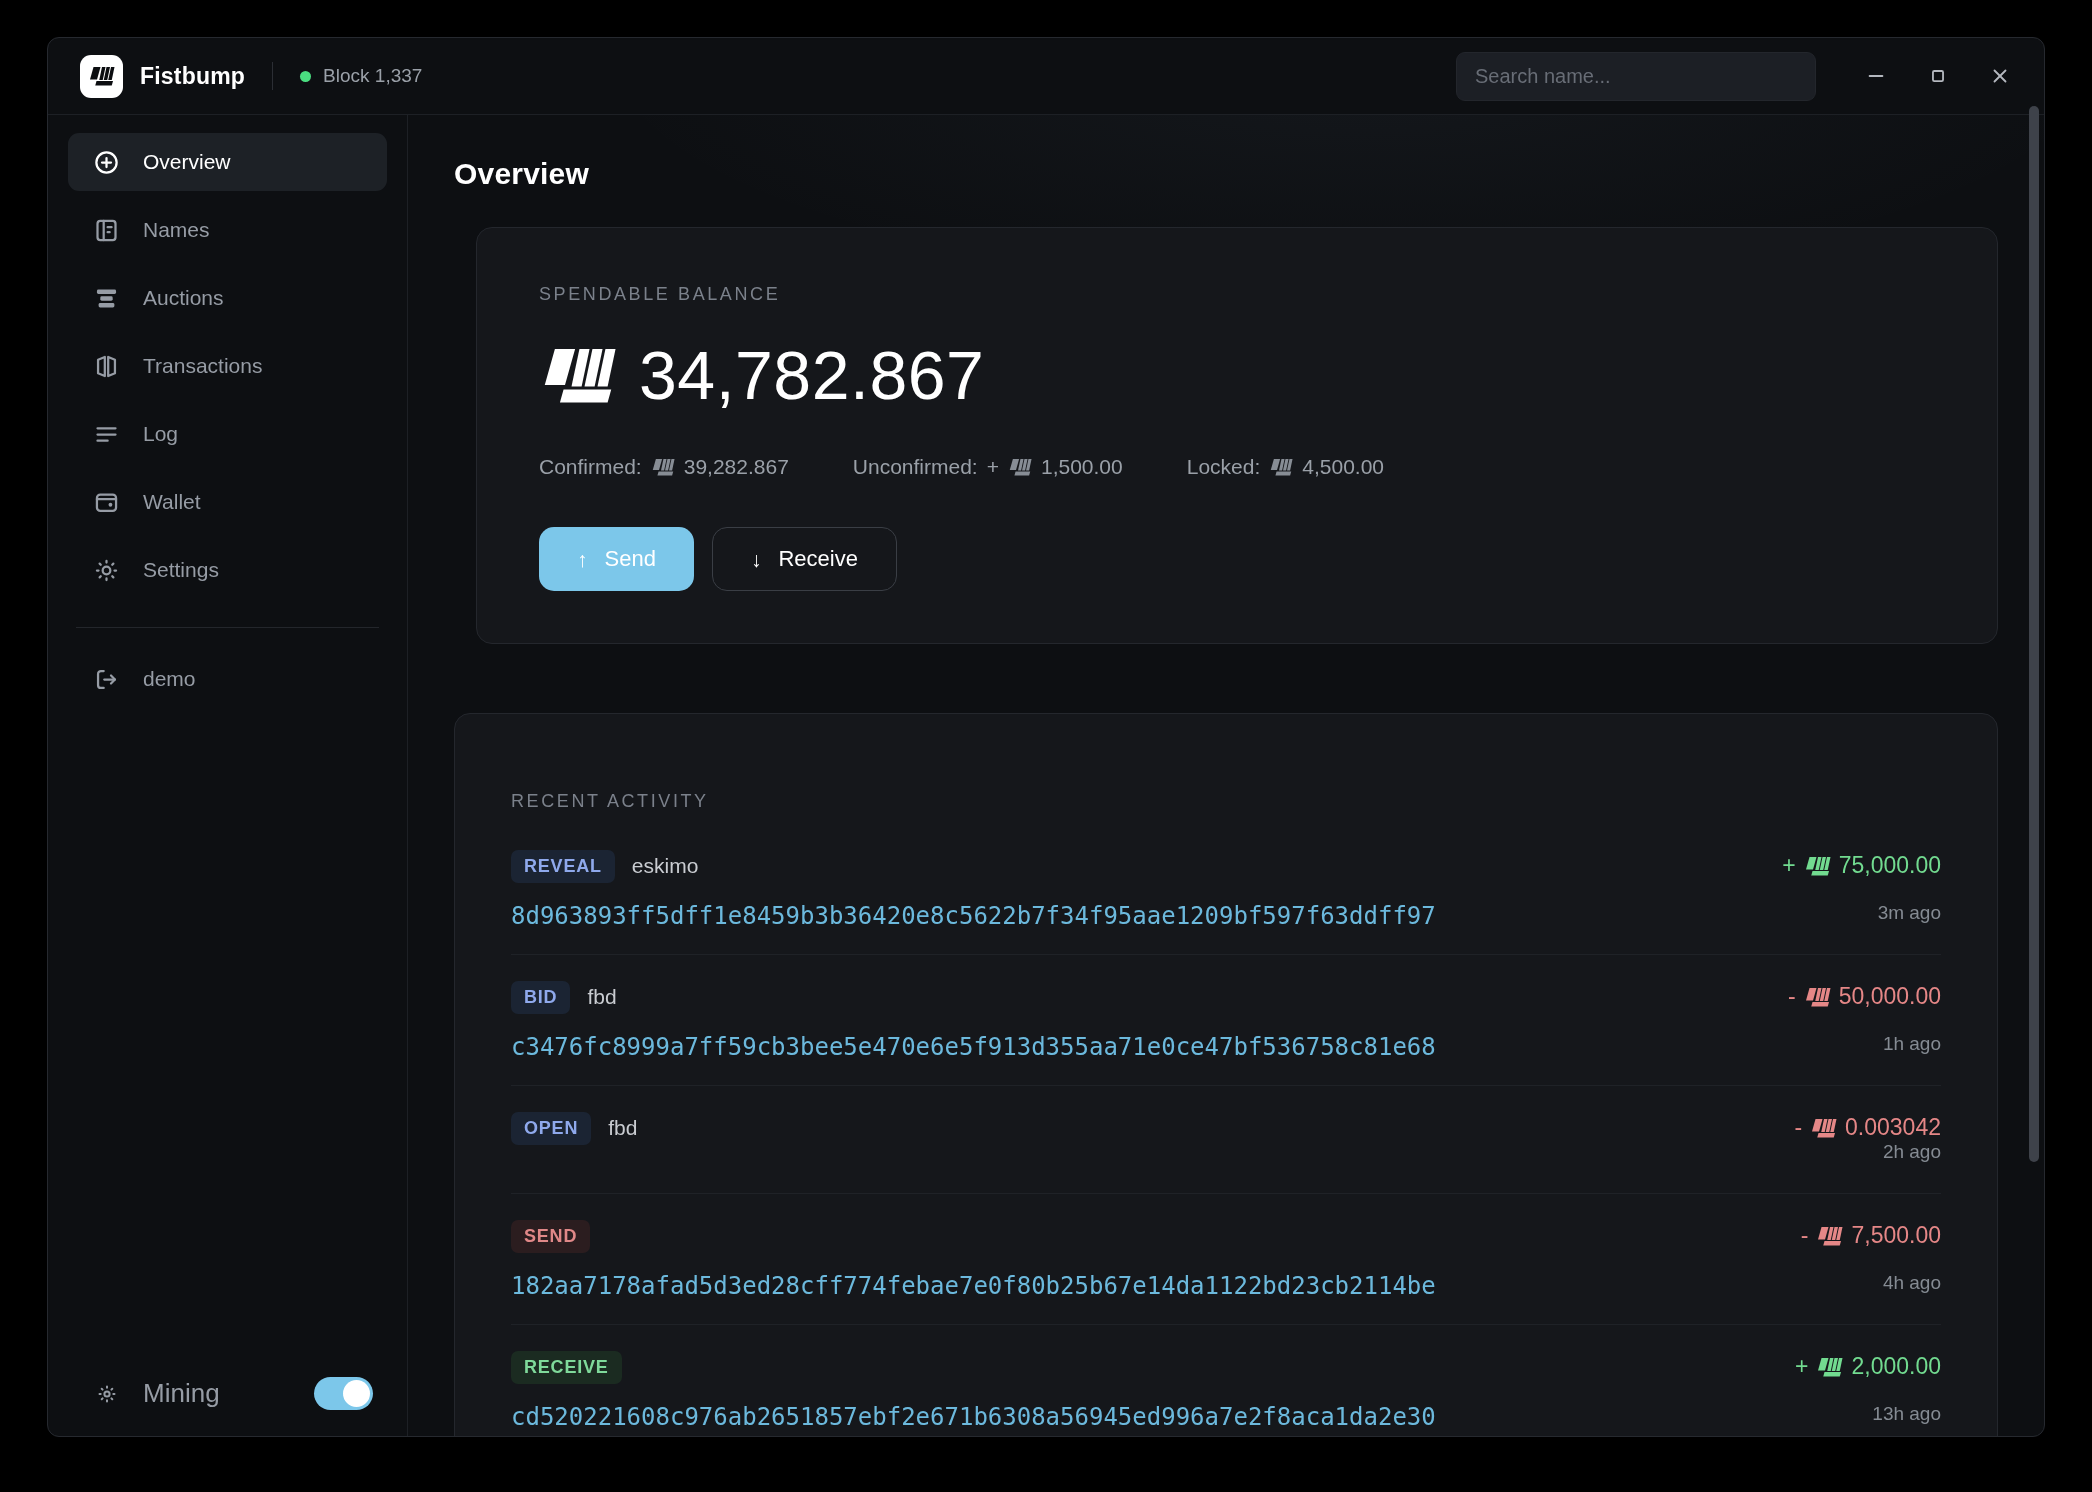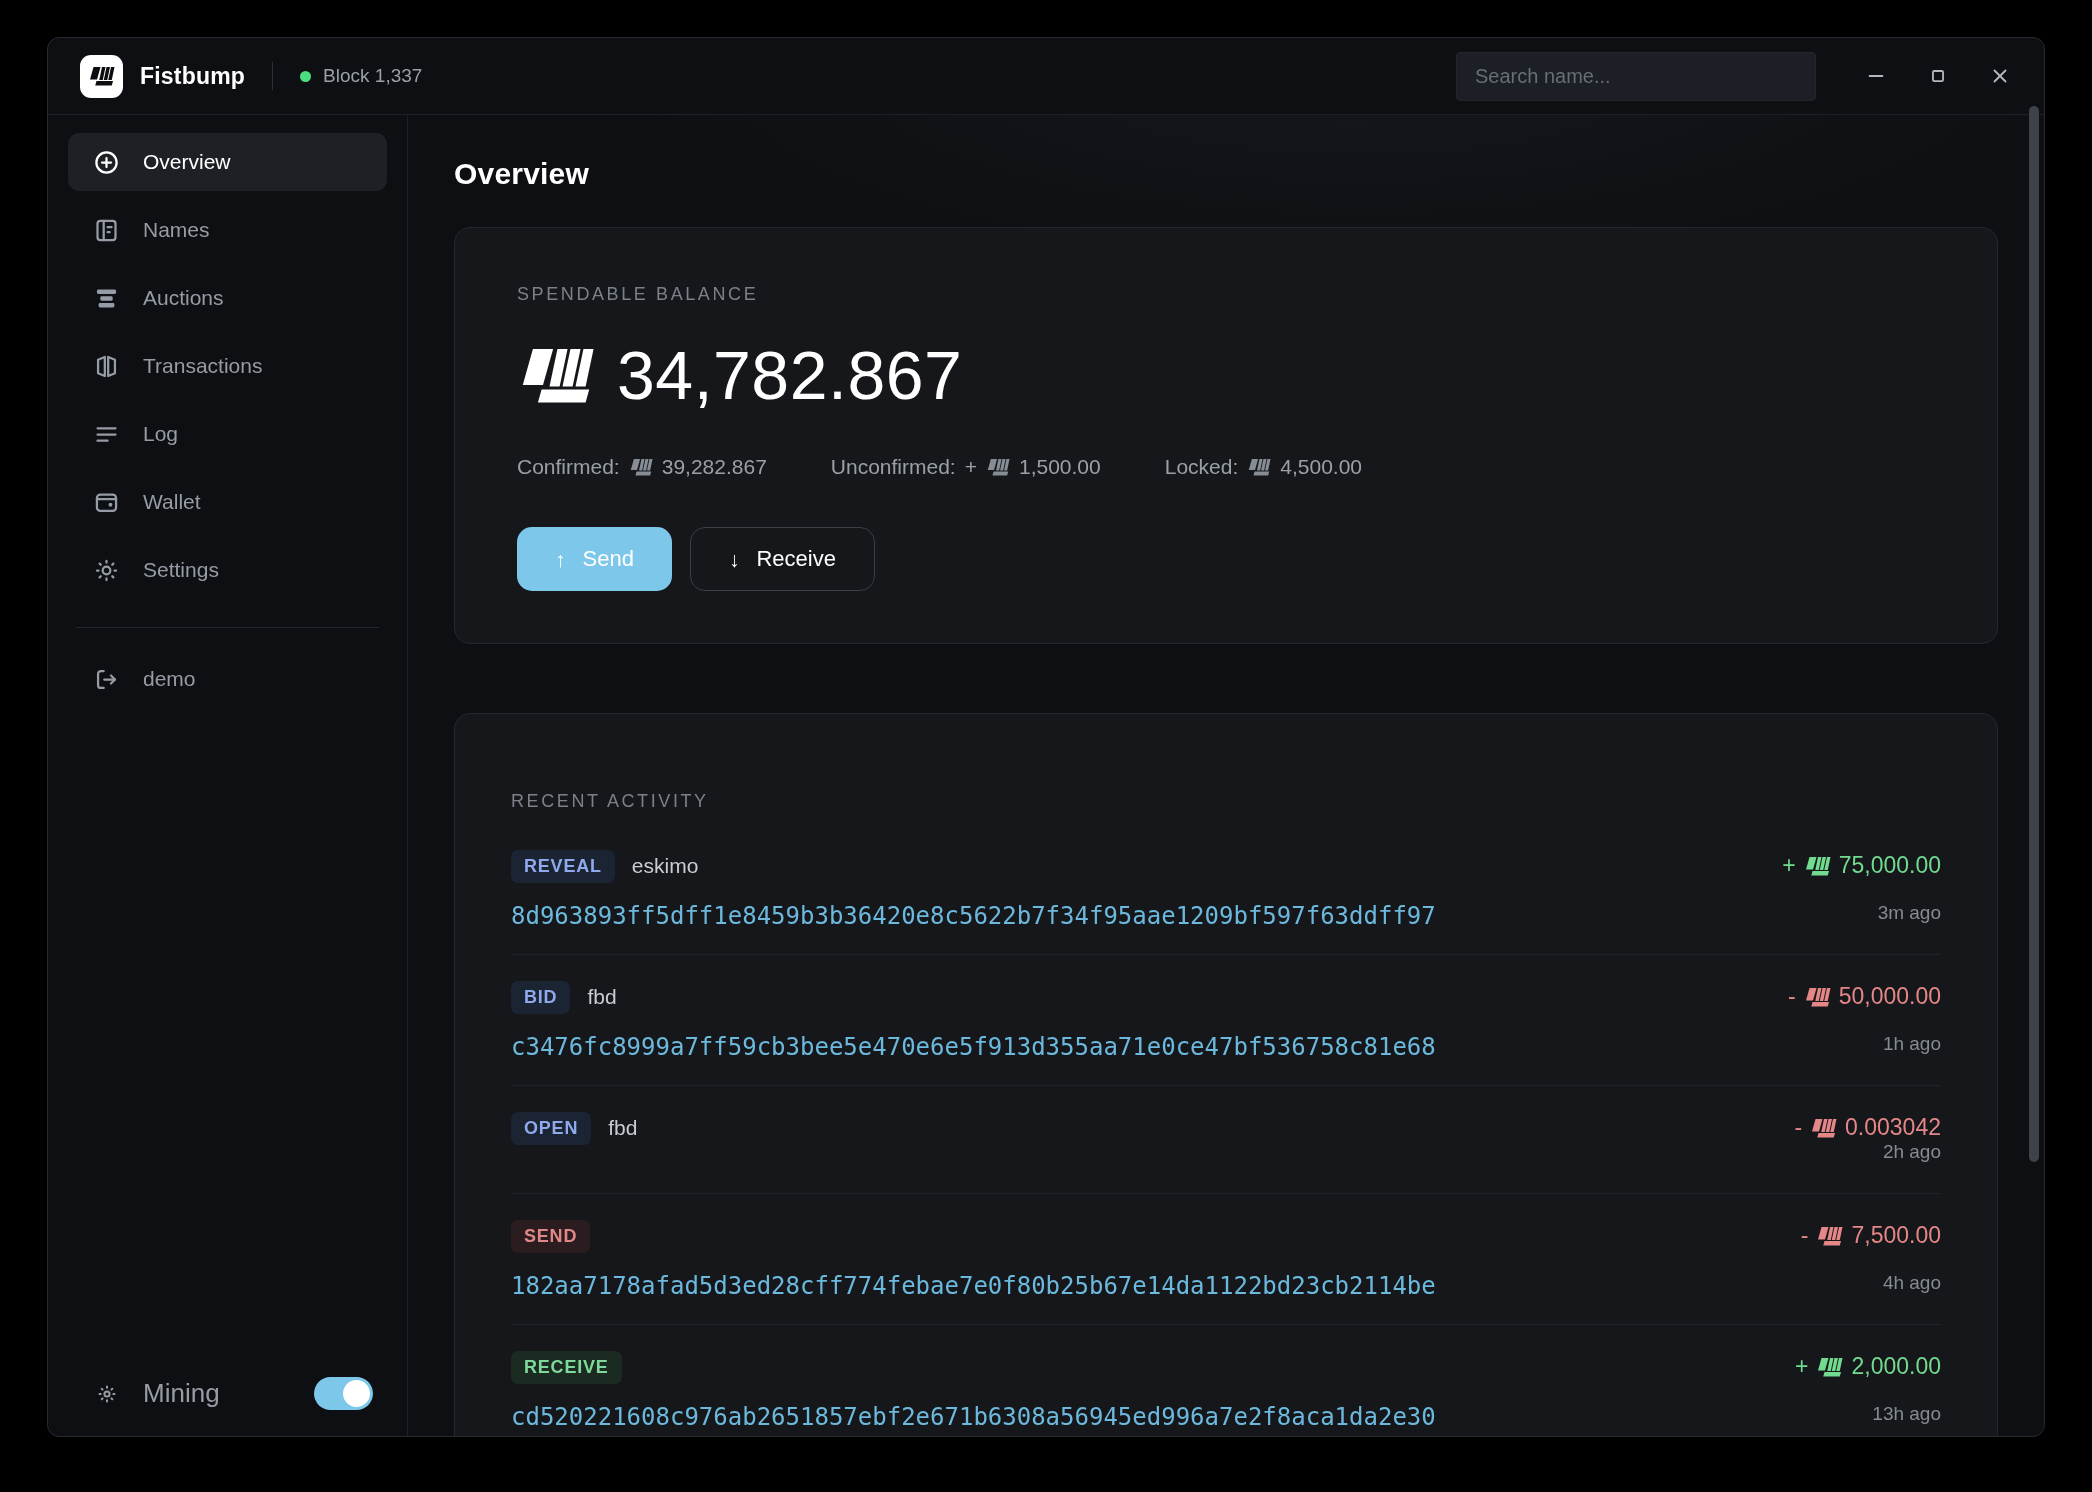--- a/index.html
+++ b/index.html
@@ -16,21 +16,21 @@
   
   .titlebar{flex:0 0 76px;display:flex;align-items:center;padding:0 32px;border-bottom:1px solid #1d2025;}
   .logo{width:43px;height:43px;background:#ffffff;border-radius:11px;display:flex;align-items:center;justify-content:center;color:#0b0d10;flex:0 0 auto;}
   .logo svg{width:27px;height:20px;}
   .app-name{font-size:23px;font-weight:700;color:#fff;margin-left:17px;letter-spacing:.2px;}
   .tb-sep{width:1px;height:28px;background:#2b2e34;margin:0 27px;}
   .block-dot{width:11px;height:11px;border-radius:50%;background:var(--block-dot,#4ade80);margin-right:12px;}
   .block-label{font-size:19px;color:#9aa0a8;}
   .tb-spacer{flex:1;}
   .search{
-    width:322px;height:47px;background:#1c1f25;border:1px solid #23262c;border-radius:4px;
+    width:322px;height:47px;background:#1c1f25;border:1px solid #23262c;border-radius:9px;
     color:#d4d7db;font-size:20px;padding:0 18px;outline:none;font-family:inherit;
   }
   .search::placeholder{color:#686d76;}
   .win-btns{display:flex;align-items:center;gap:38px;margin-left:48px;color:#b4b8bf;}
   .win-btn{width:24px;height:24px;display:flex;align-items:center;justify-content:center;background:none;border:none;padding:0;color:inherit;}
   .win-btn svg{width:22px;height:22px;}
   
   .app-body{flex:1;display:flex;min-height:0;}
   .sidebar{flex:0 0 360px;box-sizing:border-box;border-right:1px solid #1d2025;display:flex;flex-direction:column;padding:18px 20px 26px;}
   .nav-item{height:58px;border-radius:11px;display:flex;align-items:center;padding-left:25px;gap:23px;color:#969ca5;font-size:21px;margin-bottom:10px;}
@@ -43,21 +43,21 @@
   .toggle{margin-left:auto;margin-right:14px;width:59px;height:33px;border-radius:17px;background:var(--accent,#7cc7ea);position:relative;border:none;padding:0;}
   .toggle .knob{position:absolute;right:3px;top:3px;width:27px;height:27px;border-radius:50%;background:#fff;}
   
   .content{
     flex:1;min-width:0;padding:42px 46px 0;box-sizing:border-box;
     background:radial-gradient(1100px 340px at 58% -60px, rgba(150,175,205,.055), rgba(0,0,0,0) 70%);
   }
   .page-title{margin:0;font-size:30px;font-weight:700;color:#fff;letter-spacing:.2px;}
   .card{background:#15171b;border:1px solid #24272d;border-radius:16px;box-sizing:border-box;}
   .card-label{font-size:18px;letter-spacing:2.6px;color:#7b818b;}
-  .balance-card{margin-top:36px;padding:56px 62px 52px;}
+  .balance-card{margin-top:36px;padding:56px 62px 52px;margin-left:22px;}
   .balance-row{margin-top:36px;display:flex;align-items:center;gap:22px;color:#fff;}
   .balance-fist{display:flex;}
   .balance-fist svg{width:78px;height:58px;}
   .balance-amount{font-size:68px;font-weight:400;letter-spacing:.5px;line-height:1;}
   .stats-row{margin-top:46px;display:flex;gap:64px;font-size:21px;color:#9aa0a8;align-items:center;flex-wrap:nowrap;}
   .stat{display:flex;align-items:center;gap:9px;white-space:nowrap;}
   .stat .fist{display:flex;color:#878d95;}
   .stat .fist svg{width:24px;height:18px;}
   .actions{margin-top:48px;display:flex;gap:18px;}
   .btn{height:64px;border-radius:15px;font-size:22px;display:flex;align-items:center;gap:17px;padding:0 38px;font-family:inherit;}

